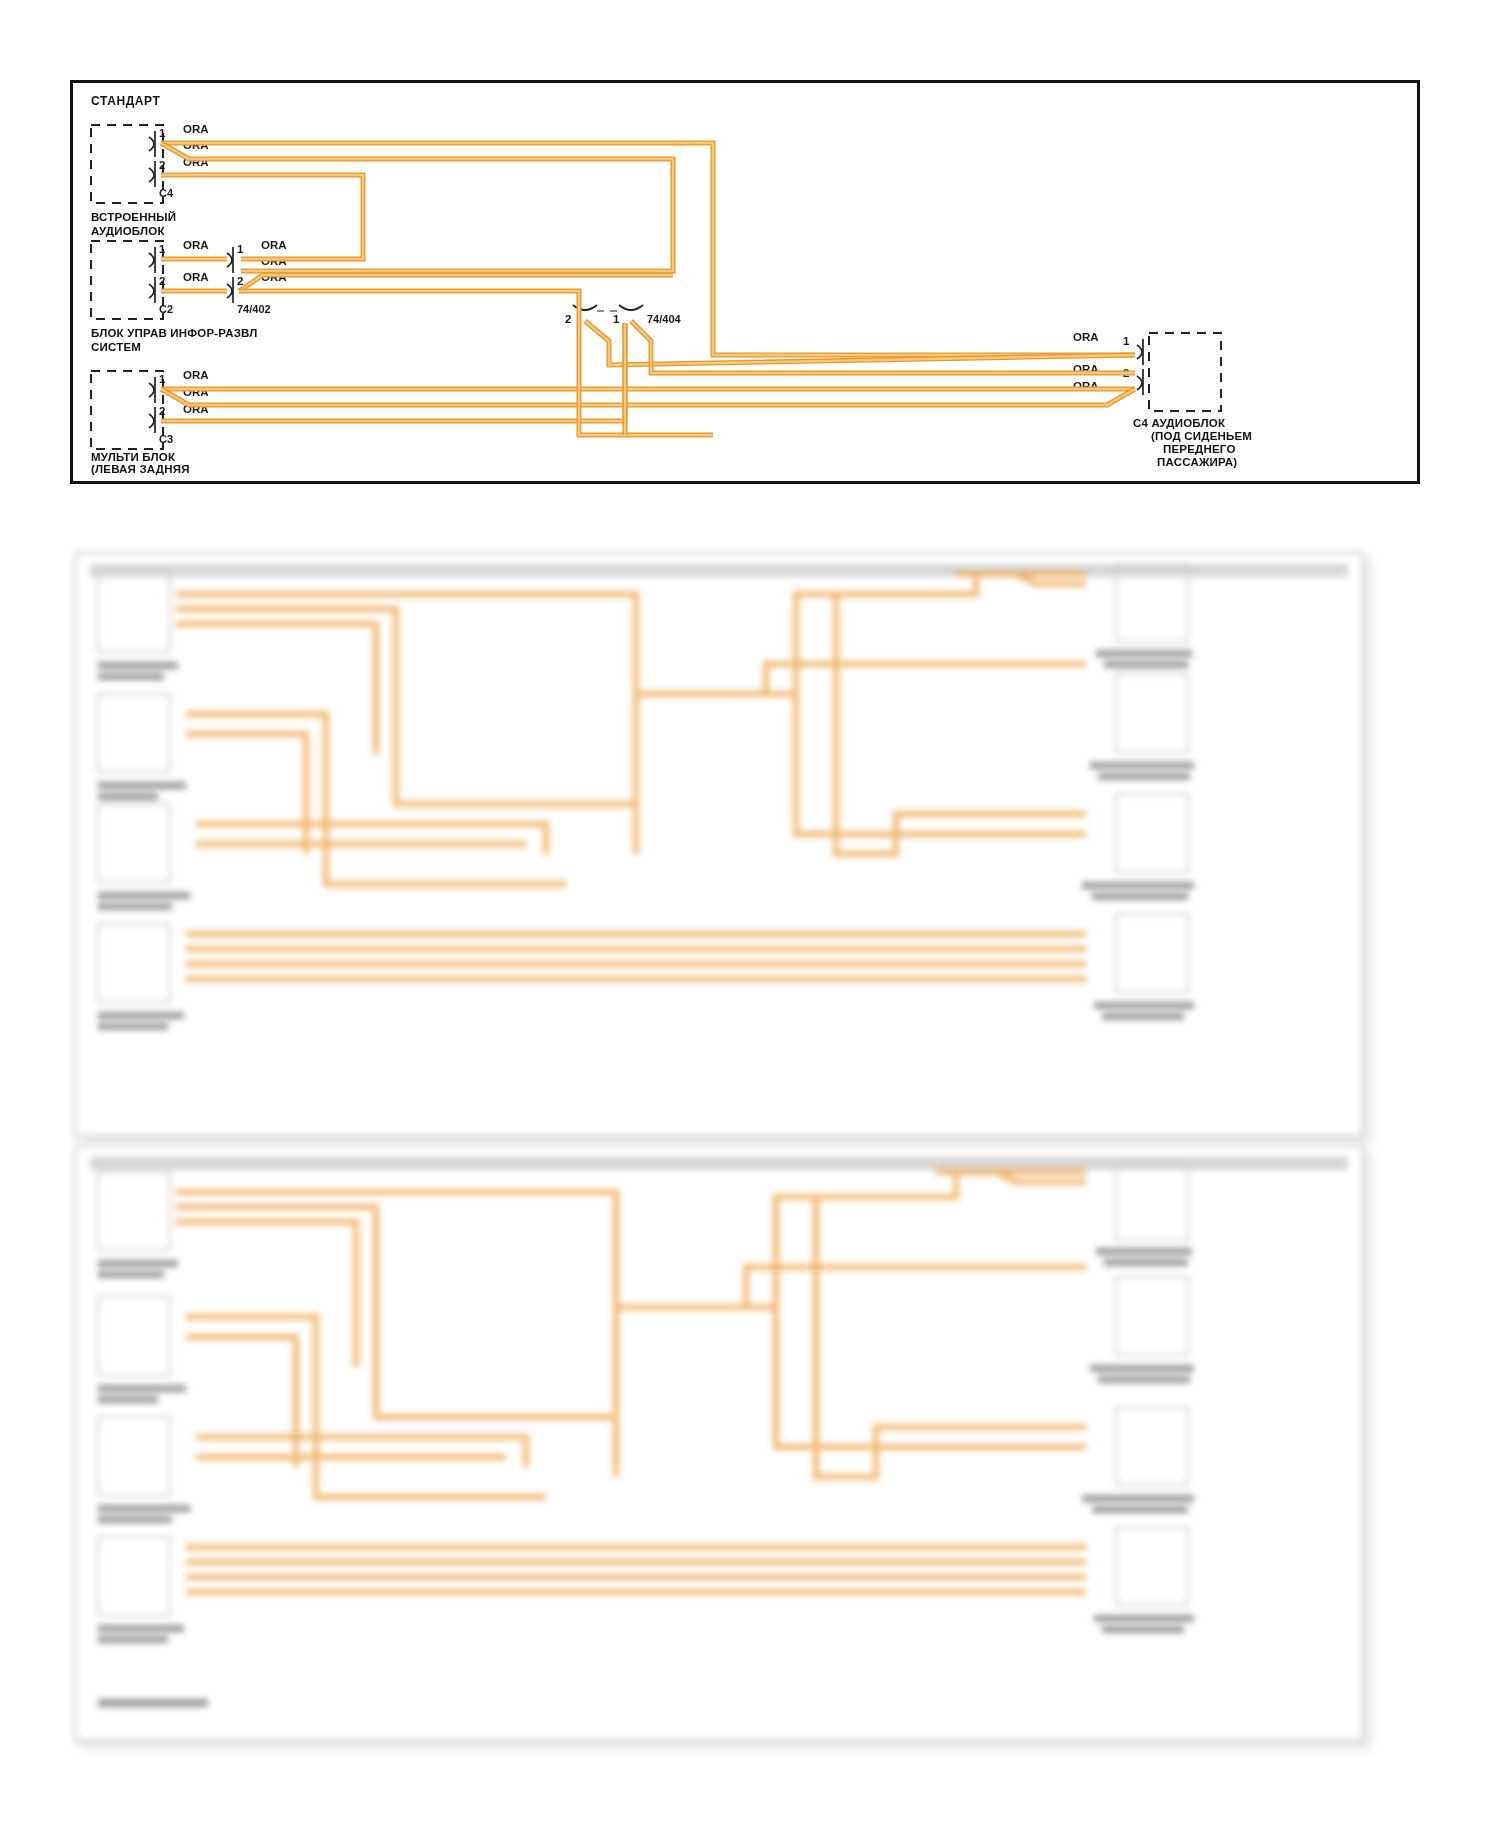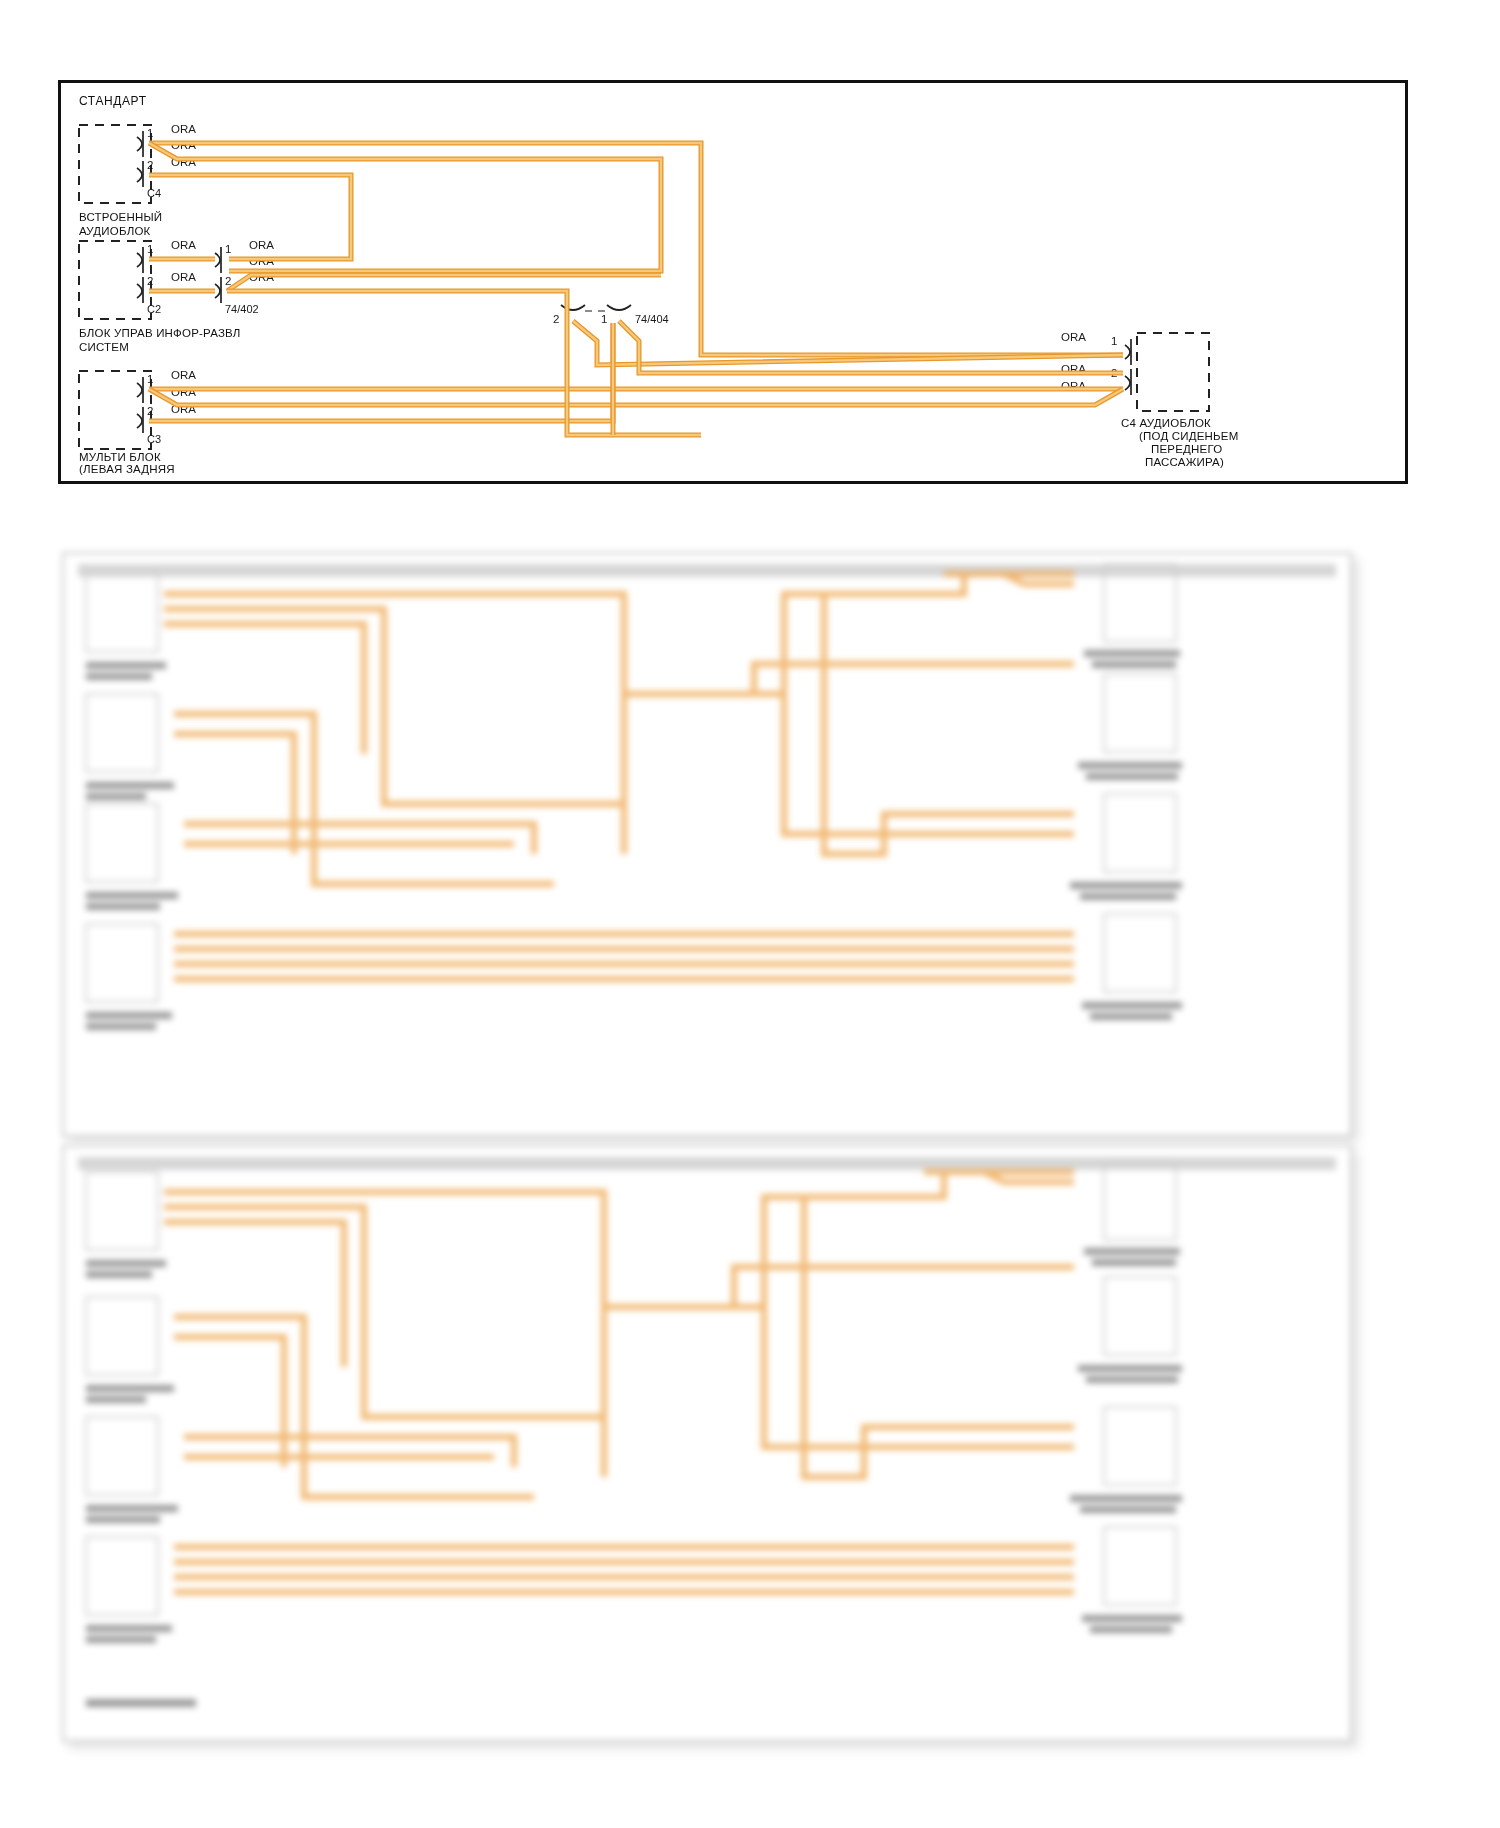--- a/index.html
+++ b/index.html
@@ -4,21 +4,21 @@
 <title>Wiring Diagram</title>
 <style>
   html,body{margin:0;padding:0;}
   body{
     width:1500px;height:1828px;
     background:#ffffff;
     font-family:"Liberation Sans", sans-serif;
     position:relative;
     overflow:hidden;
   }
-  .page{position:absolute;left:0;top:0;width:1384px;height:1828px;background:#fff;}
+  .page{position:absolute;left:12px;top:0;width:1384px;height:1828px;background:#fff;font-weight:bold;}
 
   
   .panel-top{
     position:absolute;left:58px;top:80px;width:1350px;height:404px;
     background:#ffffff;
     border:3px solid #111111;
     box-sizing:border-box;
   }
   .panel-top .svgwrap{position:absolute;left:0;top:0;width:100%;height:100%;}
 

